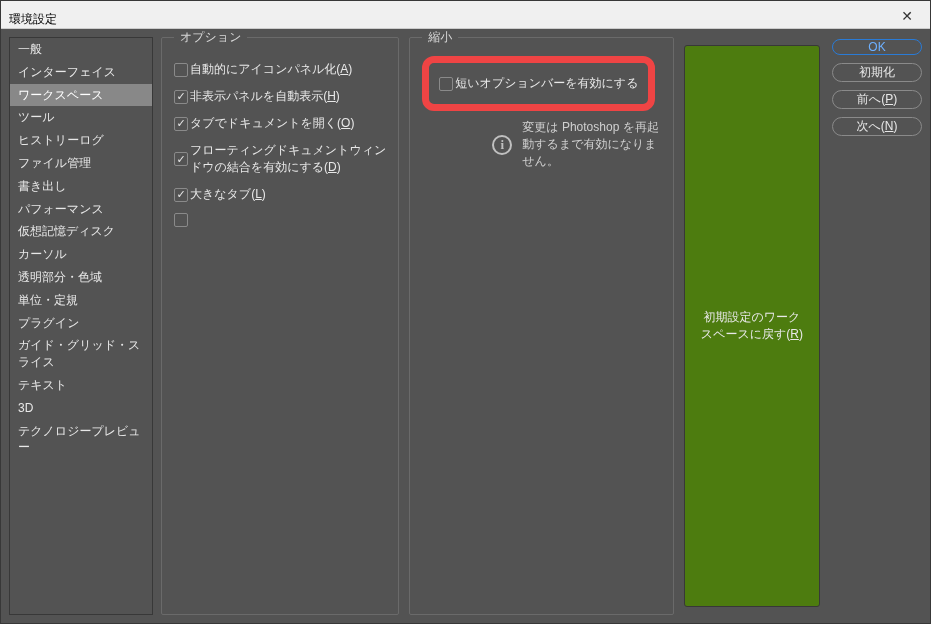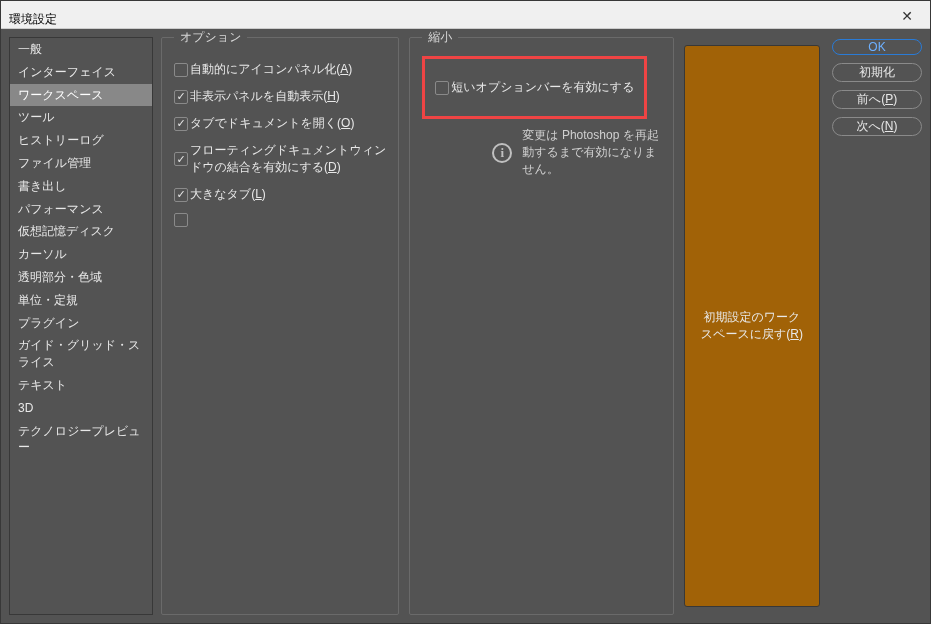--- a/index.html
+++ b/index.html
@@ -114,23 +114,23 @@
       color: #e8e8e8;
       flex-shrink: 0;
     }
     .cb.checked::after {
       content: "✓";
     }
     .cb-label {
       cursor: pointer;
     }
     .highlight-box {
-      border: 3px solid #ef4444;
-      border-radius: 0;
-      padding: 20px 10px;
+      border: 7px solid #ef4444;
+      border-radius: 12px;
+      padding: 12px 10px;
       display: inline-flex;
     }
     .info-row {
       display: flex;
       align-items: center;
       gap: 10px;
       padding: 6px 0 0 70px;
       color: #d0d0d0;
     }
     .info-icon {
@@ -146,21 +146,21 @@
       font-size: 13px;
       color: #c0c0c0;
       flex-shrink: 0;
     }
     .reset-row {
       display: flex;
       justify-content: center;
       padding: 8px 0;
     }
     .flat-btn {
-      background: #a16207;
+      background: #4d7c0f;
       border: 1px solid #383838;
       color: #e8e8e8;
       padding: 5px 16px;
       border-radius: 3px;
       cursor: pointer;
       font-size: 12px;
     }
     .right-buttons {
       width: 90px;
       display: flex;

